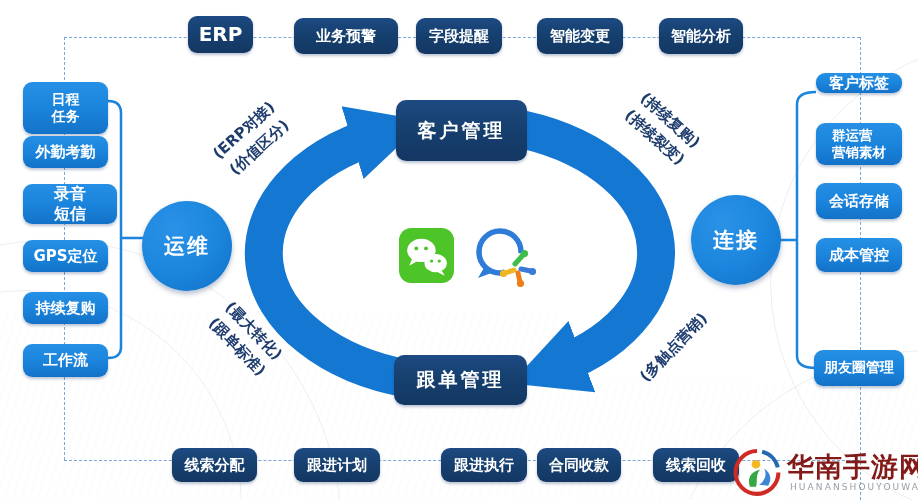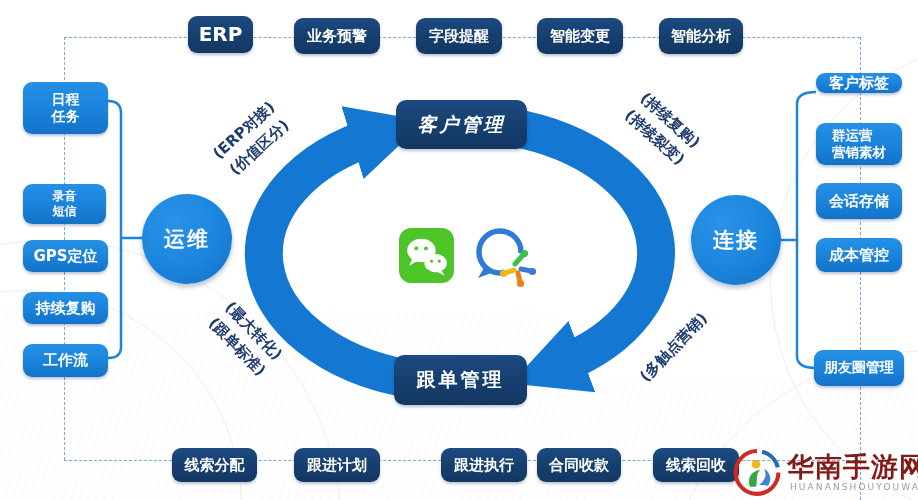--- a/index.html
+++ b/index.html
@@ -78,50 +78,51 @@
         <path d="M0 0 L10 5 L0 10 Z" fill="#1478d2"></path>
       </marker>
     </defs>
     <path d="M409 379 A195 130 0 0 1 378 135" fill="none" stroke="#1478d2" stroke-width="38" marker-end="url(#arrow)"></path>
     <path d="M510 127 A195 130 0 0 1 557 366" fill="none" stroke="#1478d2" stroke-width="38" marker-end="url(#arrow)"></path>
     <path d="M108 101 Q121 101 121 113 L121 347 Q121 358 108 358 M121 238 L144 238" fill="none" stroke="#1b84dc" stroke-width="2.5"></path>
     <path d="M816 92 Q797 92 797 104 L797 356 Q797 368 816 368 M797 240 L774 240" fill="none" stroke="#1b84dc" stroke-width="2.5"></path>
   </svg>
 
   <div class="box navy" style="left:188px;top:16px;width:65px;height:37px;font-size:20px;">ERP</div>
-  <div class="box navy" style="left:294px;top:18px;width:86px;height:36px;">业务预警</div>
+  <div class="box navy" style="left:294px;top:18px;width:104px;height:36px;">业务预警</div>
   <div class="box navy" style="left:416px;top:18px;width:86px;height:36px;">字段提醒</div>
   <div class="box navy" style="left:537px;top:18px;width:86px;height:36px;">智能变更</div>
   <div class="box navy" style="left:659px;top:18px;width:84px;height:36px;">智能分析</div>
 
   <div class="box navy" style="left:172px;top:448px;width:85px;height:34px;">线索分配</div>
   <div class="box navy" style="left:294px;top:448px;width:86px;height:34px;">跟进计划</div>
   <div class="box navy" style="left:413px;top:448px;width:86px;height:34px;margin-left:28px;">跟进执行</div>
   <div class="box navy" style="left:537px;top:448px;width:84px;height:34px;">合同收款</div>
   <div class="box navy" style="left:653px;top:448px;width:86px;height:34px;">线索回收</div>
 
   <div class="box blue" style="left:23px;top:82px;width:85px;height:52px;font-size:14px;">日程
 任务</div>
-  <div class="box blue" style="left:23px;top:184px;width:83px;height:40px;font-size:12px;">录音
+  <div class="box blue" style="left:23px;top:136px;width:85px;height:32px;">外勤考勤</div>
+  <div class="box blue" style="left:23px;top:184px;width:94px;height:40px;font-size:16px;">录音
 短信</div>
   <div class="box blue" style="left:23px;top:240px;width:85px;height:32px;">GPS定位</div>
   <div class="box blue" style="left:23px;top:292px;width:85px;height:32px;">持续复购</div>
   <div class="box blue" style="left:23px;top:344px;width:85px;height:33px;">工作流</div>
 
   <div class="box blue" style="left:816px;top:73px;width:86px;height:20px;">客户标签</div>
   <div class="box blue" style="left:816px;top:123px;width:86px;height:42px;font-size:13.5px;">群运营
 营销素材</div>
   <div class="box blue" style="left:816px;top:183px;width:86px;height:36px;">会话存储</div>
   <div class="box blue" style="left:816px;top:238px;width:86px;height:34px;">成本管控</div>
   <div class="box blue" style="left:814px;top:350px;width:90px;height:36px;font-size:14px;">朋友圈管理</div>
 
-  <div class="hub" style="left:142px;top:194px;">运维</div>
+  <div class="hub" style="left:142px;top:201px;">运维</div>
   <div class="hub" style="left:691px;top:195px;">连接</div>
 
-  <div class="box navy center-box" style="left:396px;top:100px;width:131px;height:49px;font-style:italic;">客户管理</div>
+  <div class="box navy center-box" style="left:396px;top:100px;width:131px;height:61px;">客户管理</div>
   <div class="box navy center-box" style="left:394px;top:355px;width:133px;height:50px;">跟单管理</div>
 
   <div class="diag diag-tl">
     <span>(ERP对接)</span>
     <span>(价值区分)</span>
   </div>
   <div class="diag diag-tr">
     <span>(持续复购)</span>
     <span>(持续裂变)</span>
   </div>

